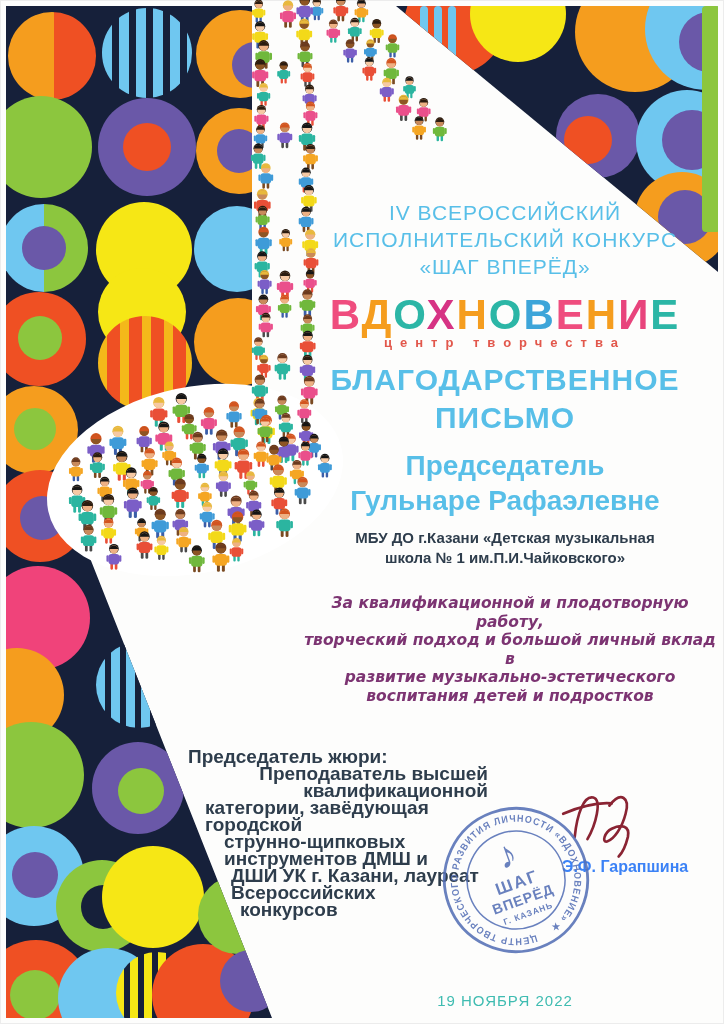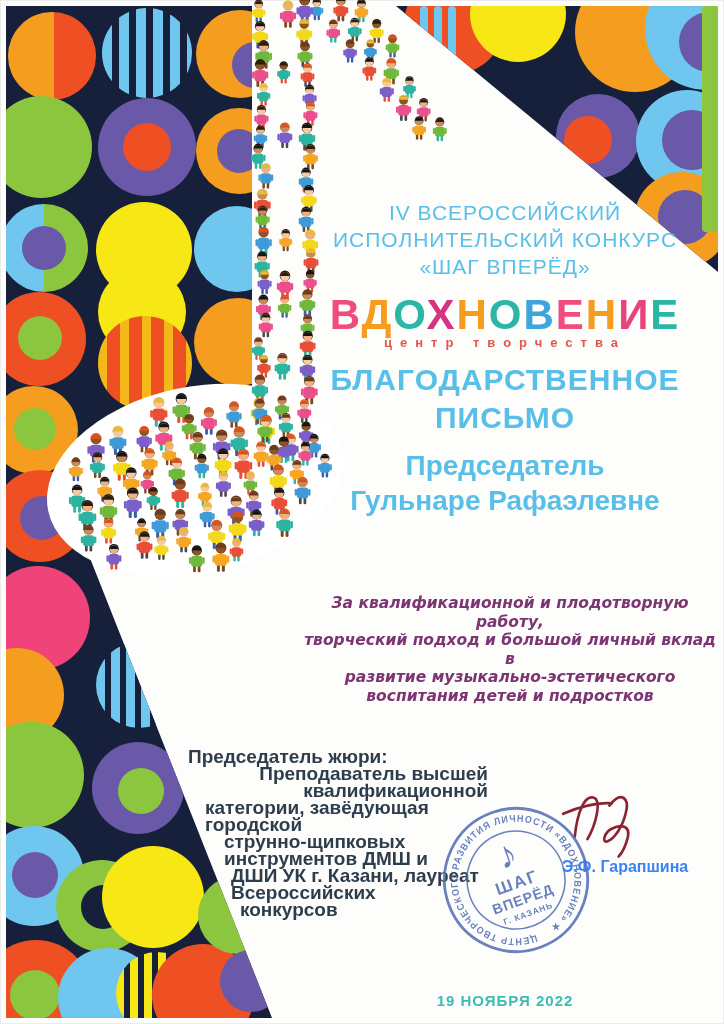--- a/index.html
+++ b/index.html
@@ -22,21 +22,21 @@
   .recipient{left:290px;top:448px;width:430px;font-weight:bold;font-size:28px;line-height:35px;}
   .school{left:300px;top:528px;width:410px;font-weight:600;font-size:15px;line-height:20px;color:#2e3d4c;}
   .merit{left:300px;top:594px;width:420px;font-family:"DejaVu Sans",sans-serif;font-style:italic;font-weight:bold;
          font-size:15.5px;line-height:18.5px;color:#7c3472;}
   .jury{left:188px;top:748px;width:300px;font-size:19px;line-height:17px;font-weight:bold;color:#2e3d4c;}
   .jury .l1{padding-left:8px;text-align:right;}  .jury .l2{padding-left:17px;} .jury .l3{padding-left:27px;}
   .jury .l4{padding-left:36px;} .jury .l5{padding-left:43px;} .jury .l6{padding-left:52px;}
   #sig-svg{left:546px;top:786px;z-index:3;}
   .sig-name{left:562px;top:858px;font-size:16px;font-weight:bold;color:#3b82f6;}
   #stamp-svg{left:436px;top:800px;z-index:4;opacity:0.88;}
-  .date{left:355px;top:992px;width:300px;font-weight:bold;font-size:15px;letter-spacing:1px;color:#3fbcb1;}
+  .date{left:355px;top:992px;width:300px;font-weight:normal;font-size:15px;letter-spacing:1px;color:#3fbcb1;}
 </style>
 </head>
 <body>
 
 <div class="page">
 
   <div class="panel panel-left" id="panel-left">
       <div class="dc" style="left: 8px; top: 12px; width: 88px; height: 88px; border-radius: 50%; background: linear-gradient(90deg, rgb(245, 157, 30) 52%, rgb(239, 80, 35) 52%);"></div>
       <div class="dc" style="left: 102px; top: 8px; width: 90px; height: 90px; border-radius: 50%; background: repeating-linear-gradient(90deg, rgb(111, 199, 240) 0px, rgb(111, 199, 240) 10px, rgb(22, 32, 58) 10px, rgb(22, 32, 58) 17px);"></div>
       <div class="dc" style="left: 196px; top: 10px; width: 88px; height: 88px; border-radius: 50%; background: rgb(245, 157, 30);">
@@ -1459,20 +1459,24 @@
   <div class="txt doc-title center cyan">
     <div>БЛАГОДАРСТВЕННОЕ</div>
     <div>ПИСЬМО</div>
   </div>
 
   <div class="txt recipient center cyan">
     <div>Председатель</div>
     <div>Гульнаре Рафаэлевне</div>
   </div>
 
+  <div class="txt school center">
+    <div>МБУ ДО г.Казани «Детская музыкальная</div>
+    <div>школа № 1 им.П.И.Чайковского»</div>
+  </div>
 
   <div class="txt merit center">
     <div>За квалификационной и плодотворную работу,</div>
     <div>творческий подход и большой личный вклад в</div>
     <div>развитие музыкально-эстетического</div>
     <div>воспитания детей и подростков</div>
   </div>
 
   <div class="txt jury">
     <div>Председатель жюри:</div>

